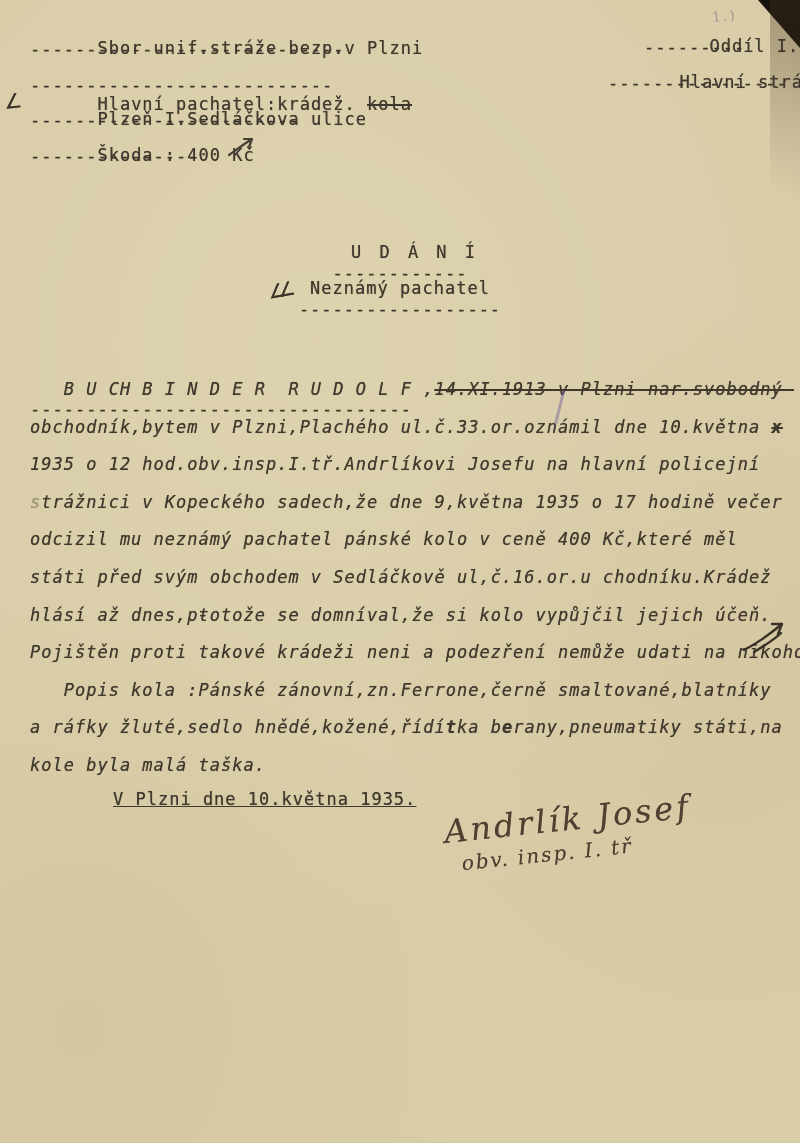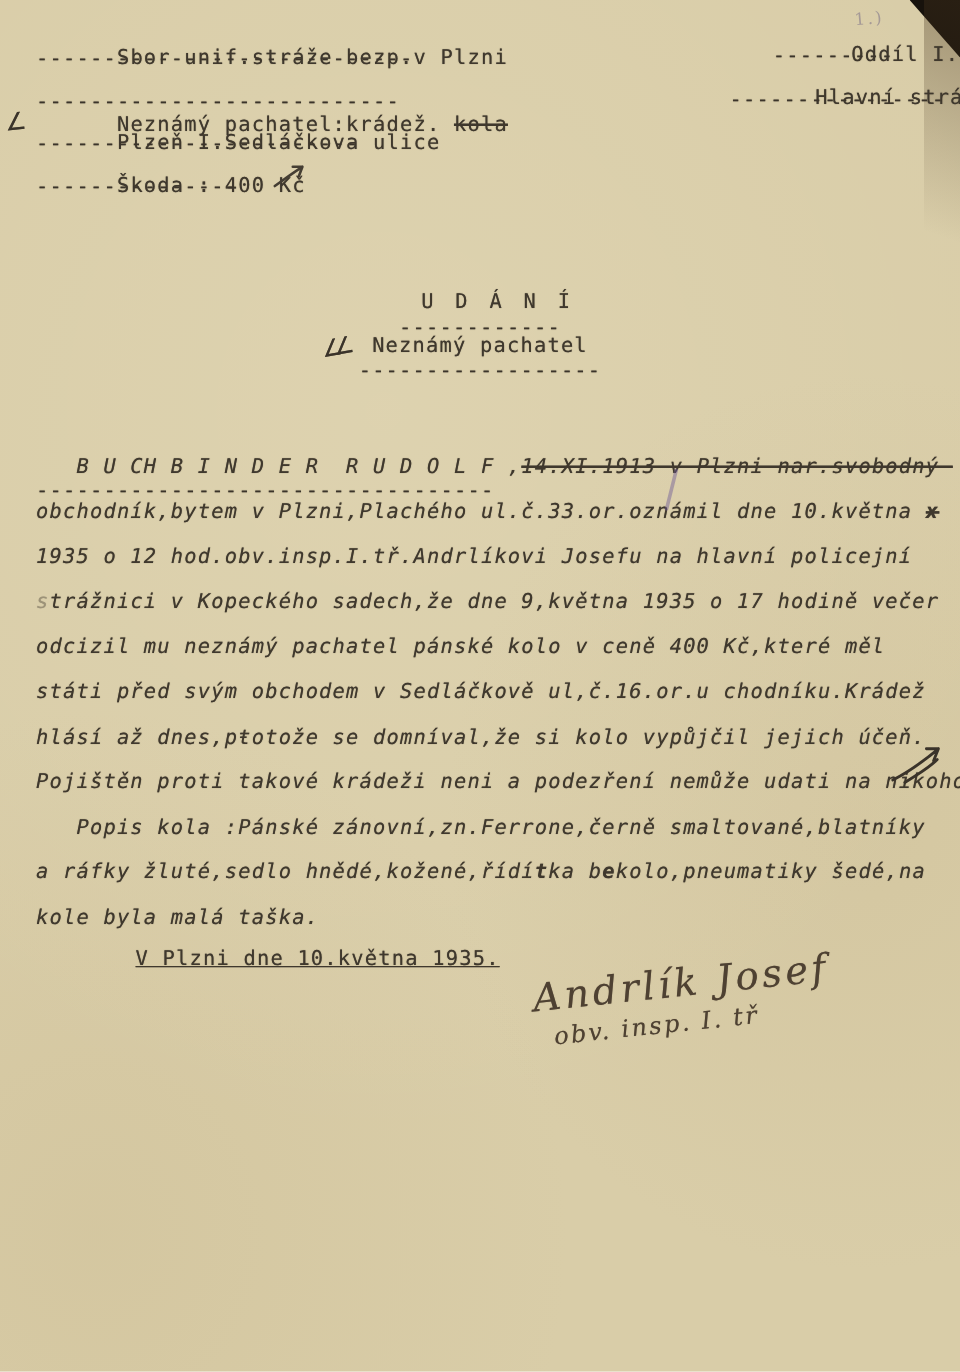--- a/index.html
+++ b/index.html
@@ -66,21 +66,21 @@
   <div class="torn-corner"></div>
   <div class="edge-shade"></div>
 
   <div class="hdr-left typed">
     <div class="tline">
       <span>Sbor unif.stráže bezp.v Plzni</span>
       <span class="udash">----------------------------</span>
     </div>
     <div class="tline">
       <span class="handmark mark-angle">∠</span>
-      <span><span>Neznámý pachatel:krádež. </span><span class="st">kola</span></span>
+      <span><span>Hlavní pachatel:krádež. </span><span class="st">kola</span></span>
       <span class="udash">---------------------------</span>
     </div>
     <div class="tline">
       <span>Plzeň I.Sedláčkova ulice</span>
       <span class="udash">------------------------</span>
     </div>
     <div class="tline">
       <span>Škoda : 400 Kč</span>
       <span class="udash">---------------</span>
     </div>
@@ -114,21 +114,21 @@
     <span class="name-underline">----------------------------------</span>
   <div class="bline"><span>   B U CH B I N D E R  R U D O L F ,</span><span class="st">14.XI.1913 v Plzni nar.svobodný </span></div>
       <div class="bline"><span>obchodník,bytem v Plzni,Plachého ul.č.33.or.oznámil dne 10.května </span><span class="ov">x</span></div>
       <div class="bline"><span>1935 o 12 hod.obv.insp.I.tř.Andrlíkovi Josefu na hlavní policejní</span></div>
       <div class="bline"><span class="f">s</span><span>trážnici v Kopeckého sadech,že dne 9,května 1935 o 17 hodině večer</span></div>
       <div class="bline"><span>odcizil mu neznámý pachatel pánské kolo v ceně 400 Kč,které měl</span></div>
       <div class="bline"><span>státi před svým obchodem v Sedláčkově ul,č.16.or.u chodníku.Krádež</span></div>
       <div class="bline"><span>hlásí až dnes,pŧotože se domníval,že si kolo vypůjčil jejich účeň.</span></div>
       <div class="bline"><span>Pojištěn proti takové krádeži neni a podezření nemůže udati na nikoho</span></div>
       <div class="bline"><span>   Popis kola :Pánské zánovní,zn.Ferrone,černě smaltované,blatníky</span></div>
-      <div class="bline"><span>a ráfky žluté,sedlo hnědé,kožené,řídí</span><span class="b">t</span><span>ka b</span><span class="b">e</span><span>kolo,pneumatiky šedé,na</span></div>
+      <div class="bline"><span>a ráfky žluté,sedlo hnědé,kožené,řídí</span><span class="b">t</span><span>ka b</span><span class="b">e</span><span>rany,pneumatiky státi,na</span></div>
       <div class="bline"><span>kole byla malá taška.</span></div>
     </div>
 
   <div class="purple-mark"></div>
 
   <svg class="inkmark flourish" width="46" height="36" viewBox="0 0 46 36">
     <path d="M4,30 C16,24 30,14 42,4 M32,4 L42,4 L38,14 M14,32 C24,26 34,20 41,13" fill="none" stroke="#3a332a" stroke-width="2.4" stroke-linecap="round" stroke-linejoin="round"></path>
   </svg>
 
   <div class="date-line typed">V  Plzni dne 10.května 1935.</div>

